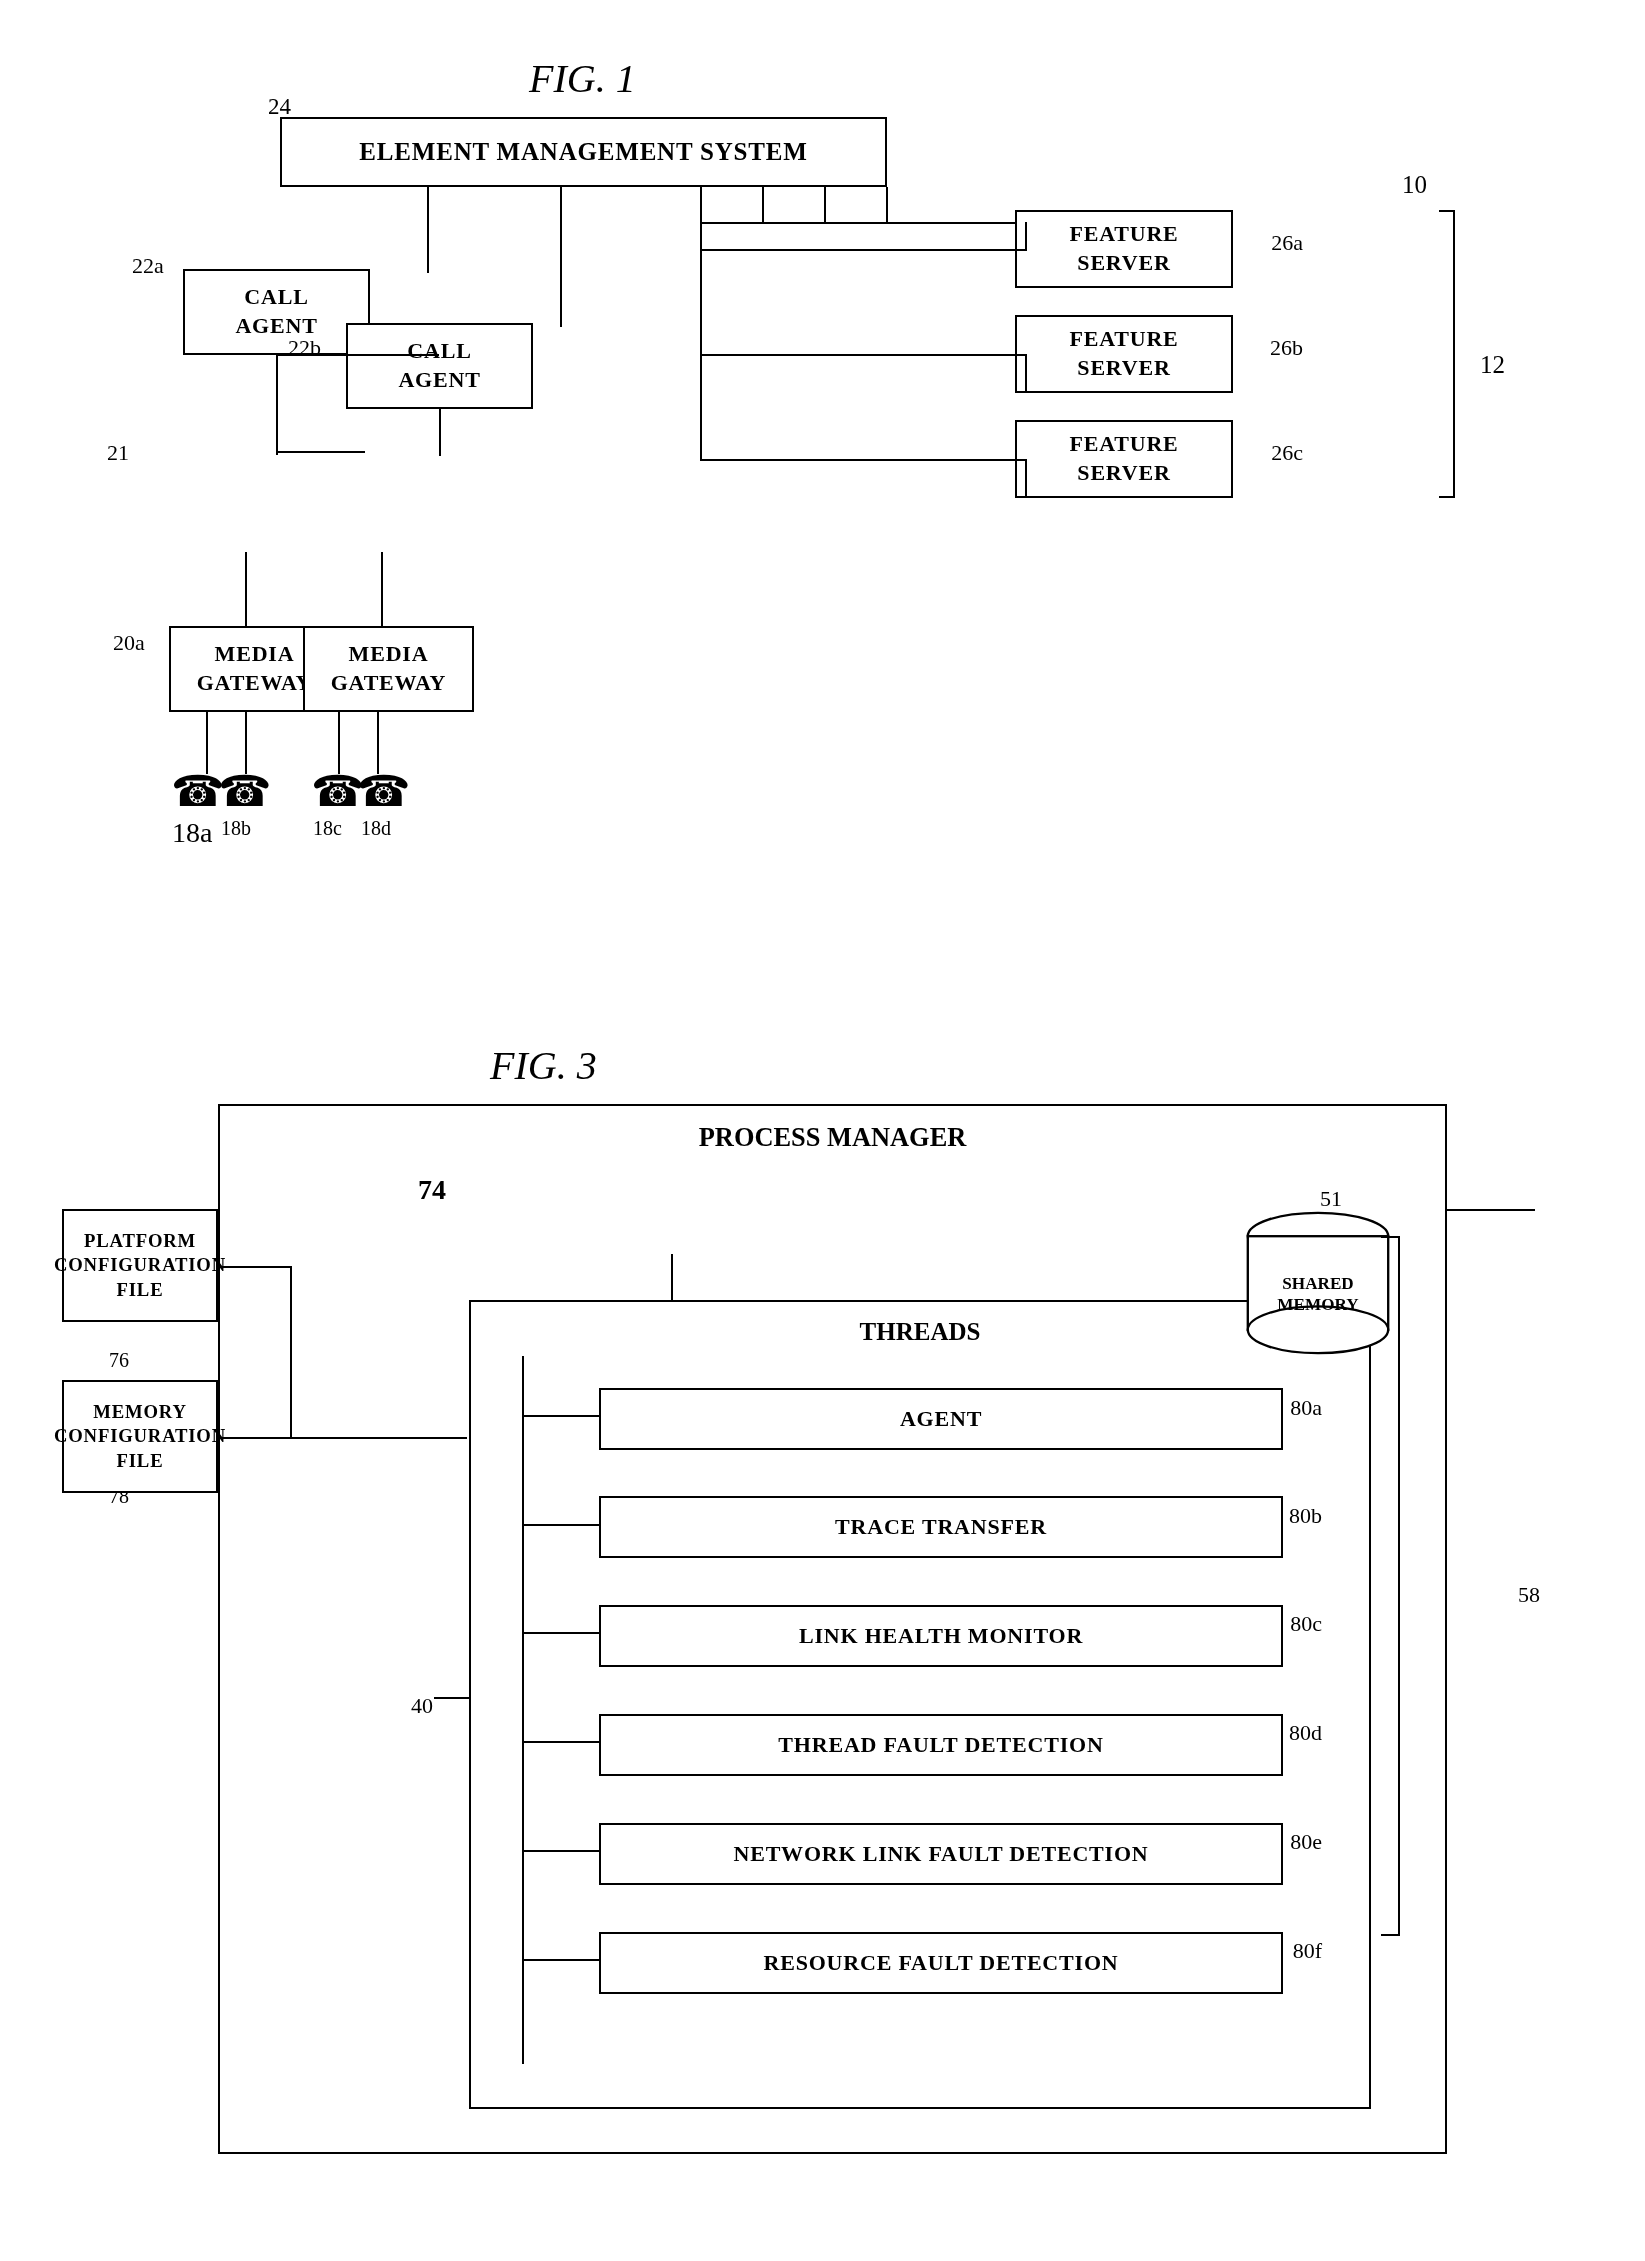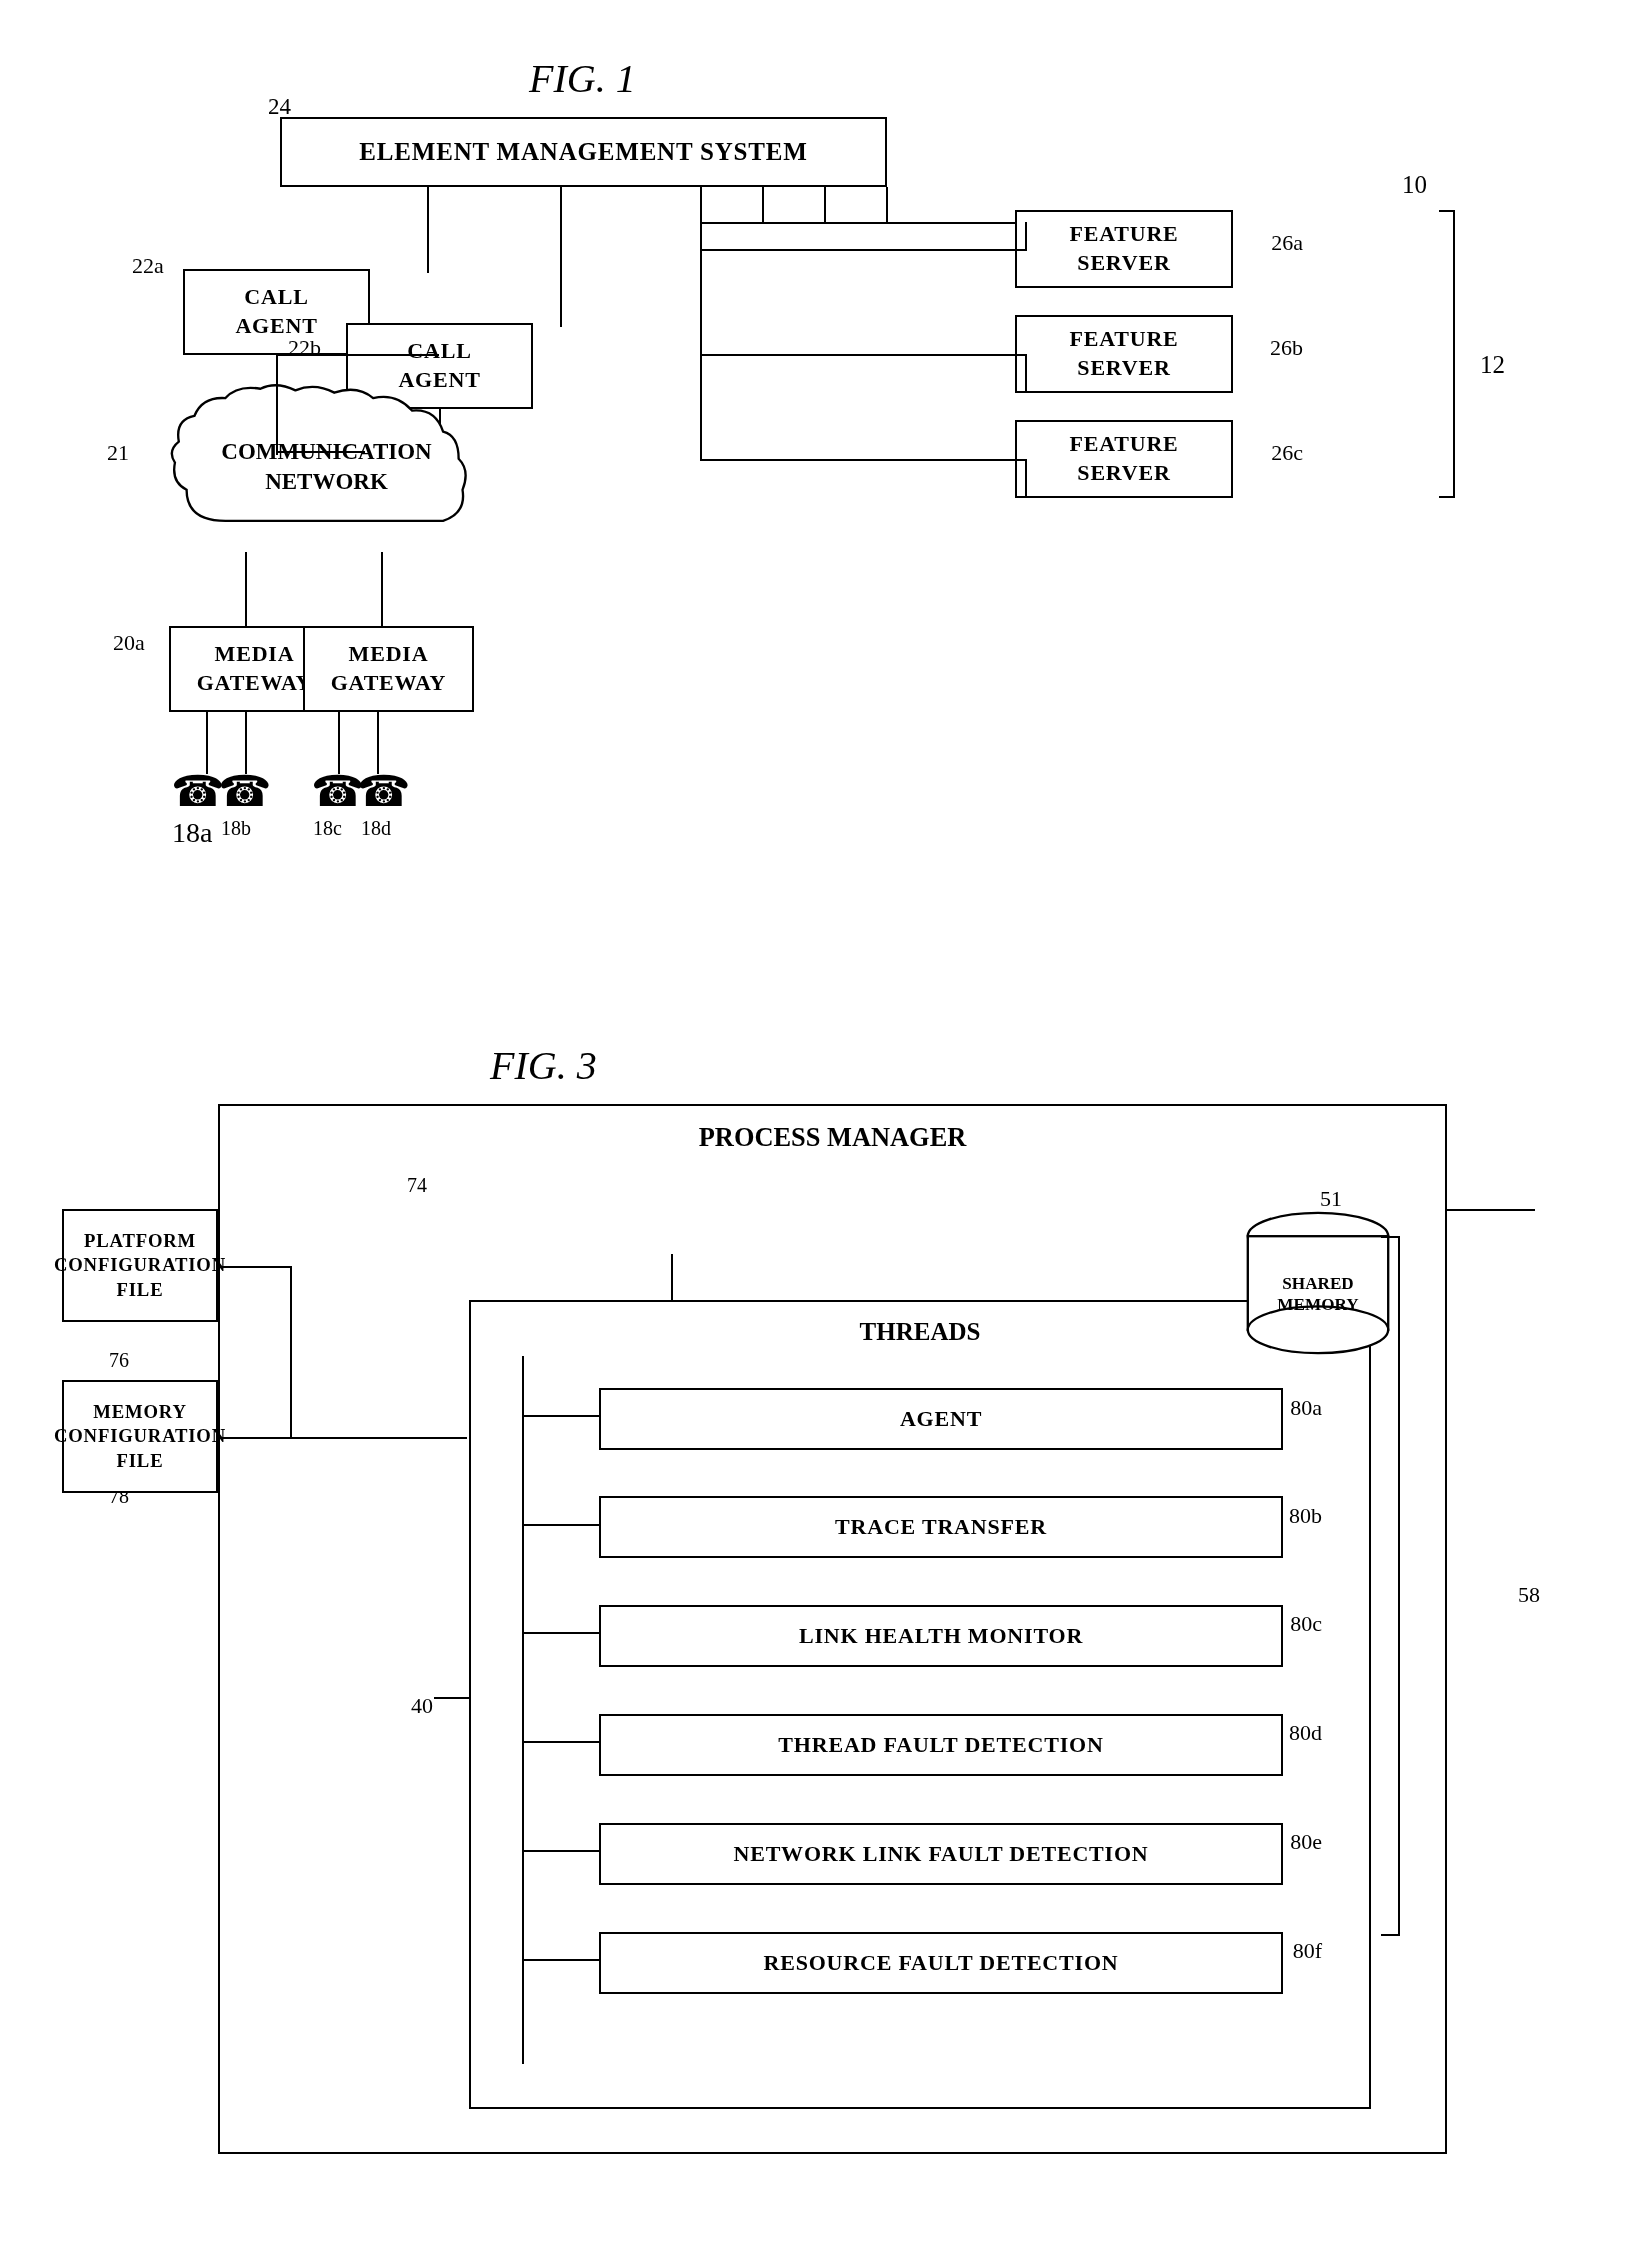--- a/index.html
+++ b/index.html
@@ -207,27 +207,20 @@
 
     <div class="connector connector-h" style="top:307px; left:638px; width:327px;"></div>
     <div class="connector connector-v" style="top:307px; left:963px; height:39px;"></div>
 
     <div class="connector connector-h" style="top:412px; left:638px; width:327px;"></div>
     <div class="connector connector-v" style="top:412px; left:963px; height:39px;"></div>
 
     <div class="connector connector-v" style="top:175px; left:638px; height:237px;"></div>
 
     <div class="label" style="top:393px; left:45px; font-size:22px;">21</div>
-    <div class="cloud" style="top:334px; left:101px; width:327px; height:171px;">
-      <svg viewBox="0 0 420 220" xmlns="http://www.w3.org/2000/svg">
-        <path d="M80,180 Q30,180 30,140 Q10,130 15,105 Q5,90 20,78 Q15,50 40,45 Q50,20 80,22 Q95,5 125,10 Q145,0 170,12 Q195,2 220,15 Q250,5 270,22 Q300,15 320,38 Q350,35 360,65 Q380,70 380,100 Q395,115 385,140 Q390,170 360,180 Z" fill="white" stroke="black" stroke-width="3"></path>
-      </svg>
-      <div class="cloud-text" style="white-space:pre-line;">COMMUNICATION
-NETWORK</div>
-    </div>
 
     <div class="connector connector-v" style="top:307px; left:214px; height:101px;"></div>
     <div class="connector connector-h" style="top:404px; left:214px; width:89px;"></div>
 
     <div class="connector connector-v" style="top:505px; left:183px; height:74px;"></div>
     <div class="connector connector-v" style="top:505px; left:319px; height:74px;"></div>
 
     <div class="label" style="top:583px; left:51px; font-size:22px;">20a</div>
     <div class="box" style="top:579px; left:107px; width:171px; height:86px; font-size:22px; line-height:1.3;">
       <span style="white-space:pre-line;">MEDIA
@@ -259,21 +252,21 @@
 
   <div class="fig3-container">
 
     <div class="fig-title" style="top:0; left:428px; font-size:40px;">FIG. 3</div>
 
     <div class="process-manager-box" style="top:62px; left:156px; width:1229px; height:1050px;">
 
       <div class="section-label" style="top:15.6px; left:0; right:0; font-size:26.4px;">PROCESS MANAGER</div>
 
 
-      <div class="label" style="top:68px; left:187px; font-size:20px;">74</div>
+      <div class="label" style="top:68px; left:198px; font-size:28px;font-weight:bold;">74</div>
 
       <div class="connector connector-v" style="top:148px; left:451px; height:47px;"></div>
 
       <div class="threads-box" style="top:194px; left:249px; width:902px; height:809px;">
 
         <div class="section-label" style="top:15.6px; left:0; right:0; font-size:25px;">THREADS</div>
 
         <div class="connector connector-v" style="top:54px; left:51px; height:708px;"></div>
 
         <div class="connector connector-h" style="top:113px; left:51px; width:78px;"></div>

